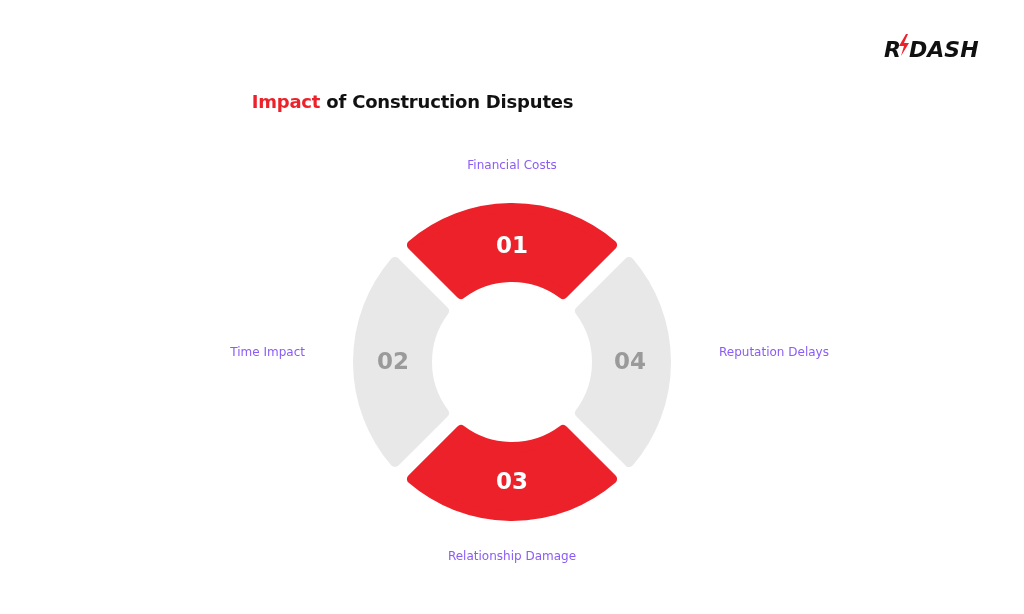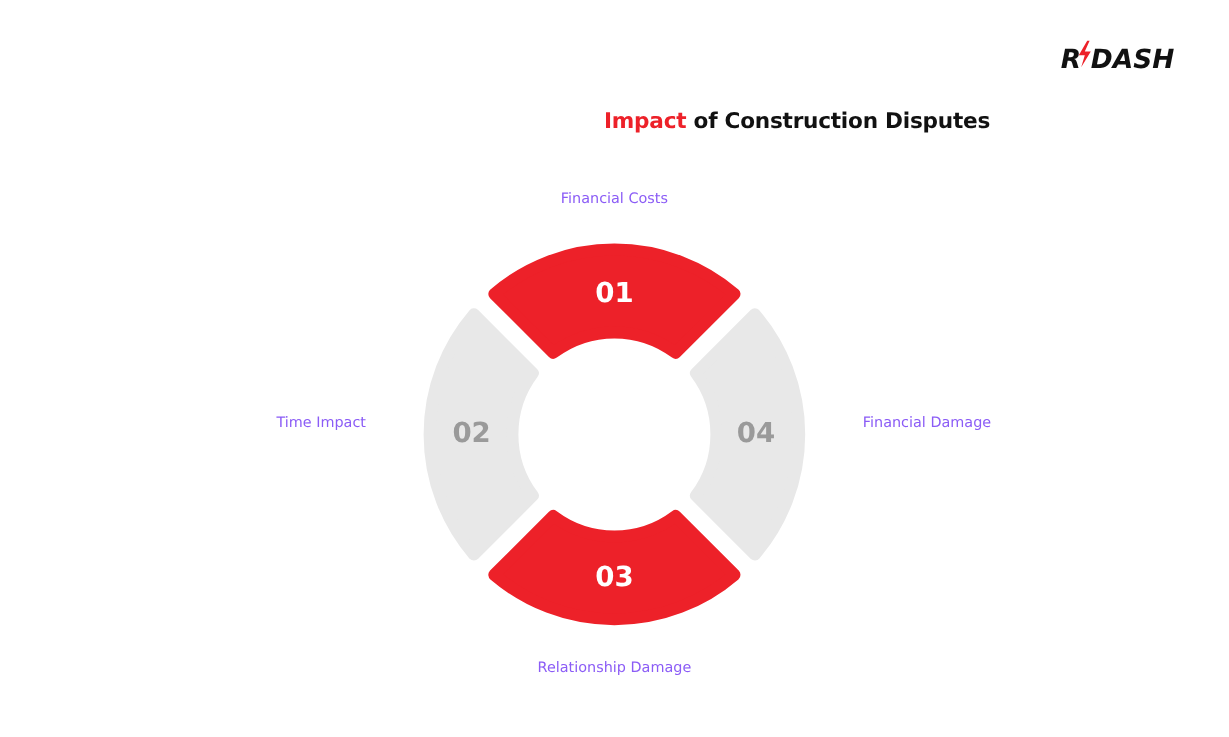--- a/index.html
+++ b/index.html
@@ -14,21 +14,21 @@
     height: 32px;
   }
   .logo-text {
     font-family: "DejaVu Sans", sans-serif;
     font-weight: bold; font-style: italic;
     font-size: 22px; letter-spacing: 0px;
     fill: #111111;
   }
   .title {
     position: absolute; left: 0; width: 825px; top: 91px;
-    text-align: right;
+    text-align: center;
     font-family: "DejaVu Sans", sans-serif;
     font-weight: bold; font-size: 18px; color: #111111;
     letter-spacing: -0.2px;
   }
   .title .accent { color: #ed2129; }
   .label {
     position: absolute;
     font-family: "DejaVu Sans", sans-serif;
     font-size: 12px; color: #8b5cf6;
     white-space: nowrap;
@@ -53,21 +53,21 @@
   <text class="logo-text" x="25" y="25">DASH</text>
 </svg>
 
 <div class="title">
   <span class="accent">Impact</span><span> of Construction Disputes</span>
 </div>
 
 <div class="label label-top">Financial Costs</div>
 <div class="label label-left">Time Impact</div>
 <div class="label label-bottom">Relationship Damage</div>
-<div class="label label-right">Financial Damage</div>
+<div class="label label-right">Reputation Delays</div>
 
 <svg class="ring" width="1024" height="614" viewBox="0 0 1024 614">
   <g id="ring-group">
       <path d="M411.92193581046183,244.95137306198473 A154,154 0 0 1 612.0780641895382,244.9513730619847 L563.0168194290104,294.0126178225125 A85,85 0 0 0 460.9831805709896,294.0126178225125 Z" fill="#ed2129" stroke="#ed2129" stroke-width="10" stroke-linejoin="round"></path>
       <text x="512" y="245" class="num" fill="#ffffff">01</text>
       <path d="M394.95137306198467,462.07806418953817 A154,154 0 0 1 394.9513730619847,261.92193581046183 L444.0126178225125,310.9831805709896 A85,85 0 0 0 444.0126178225125,413.0168194290104 Z" fill="#e8e8e8" stroke="#e8e8e8" stroke-width="10" stroke-linejoin="round"></path>
       <text x="393" y="361" class="num" fill="#9a9a9a">02</text>
       <path d="M612.0780641895382,479.04862693801533 A154,154 0 0 1 411.92193581046183,479.0486269380153 L460.9831805709896,429.9873821774875 A85,85 0 0 0 563.0168194290104,429.9873821774875 Z" fill="#ed2129" stroke="#ed2129" stroke-width="10" stroke-linejoin="round"></path>
       <text x="512" y="481" class="num" fill="#ffffff">03</text>
       <path d="M629.0486269380153,261.92193581046183 A154,154 0 0 1 629.0486269380153,462.07806418953817 L579.9873821774875,413.0168194290104 A85,85 0 0 0 579.9873821774875,310.9831805709896 Z" fill="#e8e8e8" stroke="#e8e8e8" stroke-width="10" stroke-linejoin="round"></path>

